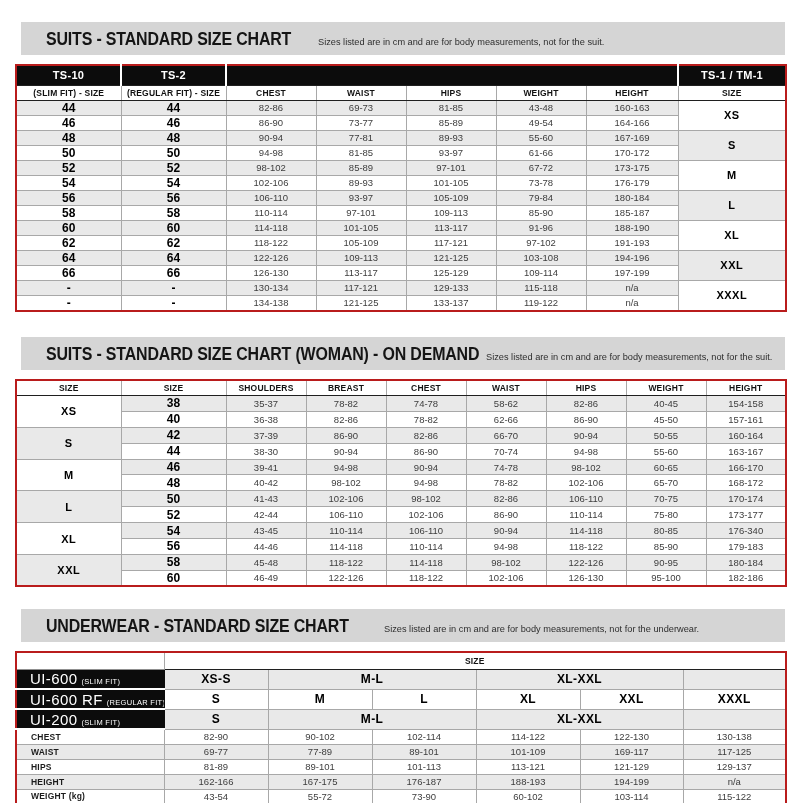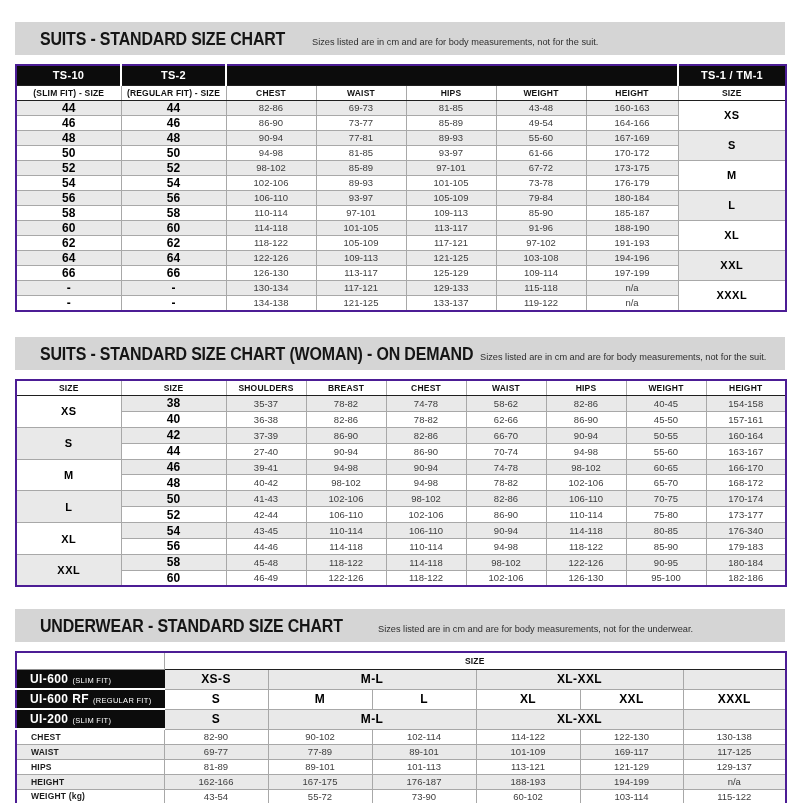--- a/index.html
+++ b/index.html
@@ -8,20 +8,21 @@
   .wrap { padding: 22px 15px 0 15px; }
 
   
   .titlebar {
     background: #d5d5d5;
     height: 33px;
     display: flex;
     align-items: baseline;
     padding-left: 25px;
     white-space: nowrap;
+    margin-left: 6px;
   }
   .title-box { overflow: visible; white-space: nowrap; }
   .sec1 .title-box { width: 272px; }
   .sec2 .title-box { width: 440px; }
   .sec3 .title-box { width: 338px; }
   .sec-title {
     display: inline-block;
     font-size: 19px;
     font-weight: bold;
     color: #151515;
@@ -39,21 +40,21 @@
     transform-origin: left center;
   }
 
   
   table {
     border-collapse: collapse;
     table-layout: fixed;
     width: 770px;
     margin-top: 9px;
   }
-  table, .tbl-outer { border: 2px solid #4c1d95; }
+  table, .tbl-outer { border: 2px solid #b91c1c; }
   th, td {
     border: 1px solid #a8a8a8;
     text-align: center;
     vertical-align: middle;
     padding: 0;
     overflow: hidden;
   }
   td { font-size: 9.5px; color: #3d3d3d; }
   td.b { font-weight: bold; color: #000; font-size: 12px; }
   td.shade { background: #e9e9e9; }
@@ -100,21 +101,21 @@
   .uw-table .corner { background: #fff; border-bottom: 1px solid #8f8f8f; }
   td.blabel {
     background: #0c0c0c;
     color: #ffffff;
     text-align: left;
     padding-left: 13px;
     border: 1px solid #0c0c0c;
     border-bottom: 2px solid #ffffff;
     white-space: nowrap;
   }
-  td.blabel .lbl { font-size: 12px; font-weight: bold; letter-spacing: 0.4px; }
+  td.blabel .lbl { font-size: 15px; font-weight: normal; letter-spacing: 0.4px; }
   td.blabel .fit { font-size: 7.5px; font-weight: normal; letter-spacing: 0.3px; margin-left: 4px; }
   td.fitcell { font-size: 12px; font-weight: bold; color: #000; letter-spacing: 0.4px; }
   td.mlabel {
     text-align: left;
     padding-left: 14px;
     font-size: 8.5px;
     font-weight: bold;
     color: #1c1c1c;
     letter-spacing: 0.2px;
   }
@@ -360,21 +361,21 @@
             <td class=" shade">37-39</td>
             <td class=" shade">86-90</td>
             <td class=" shade">82-86</td>
             <td class=" shade">66-70</td>
             <td class=" shade">90-94</td>
             <td class=" shade">50-55</td>
             <td class=" shade">160-164</td>
           </tr>
           <tr>
             <td class="b">44</td>
-            <td>27-40</td>
+            <td>38-30</td>
             <td>90-94</td>
             <td>86-90</td>
             <td>70-74</td>
             <td>94-98</td>
             <td>55-60</td>
             <td>163-167</td>
           </tr>
           <tr class="gstart">
             <td class="sizecol" rowspan="2">M</td>
             <td class="b shade">46</td>

